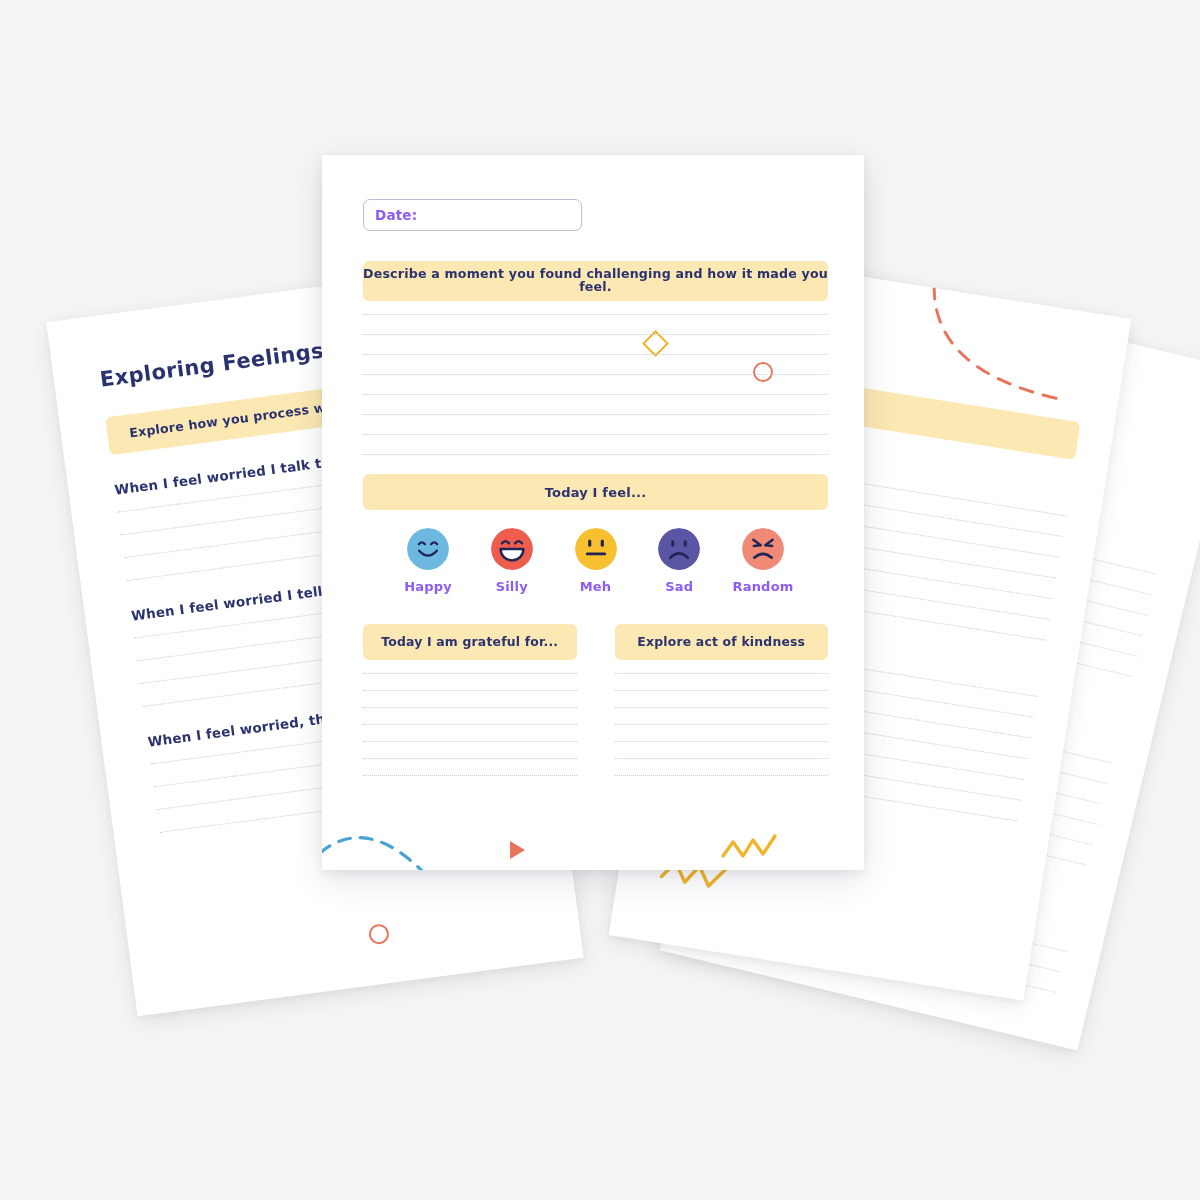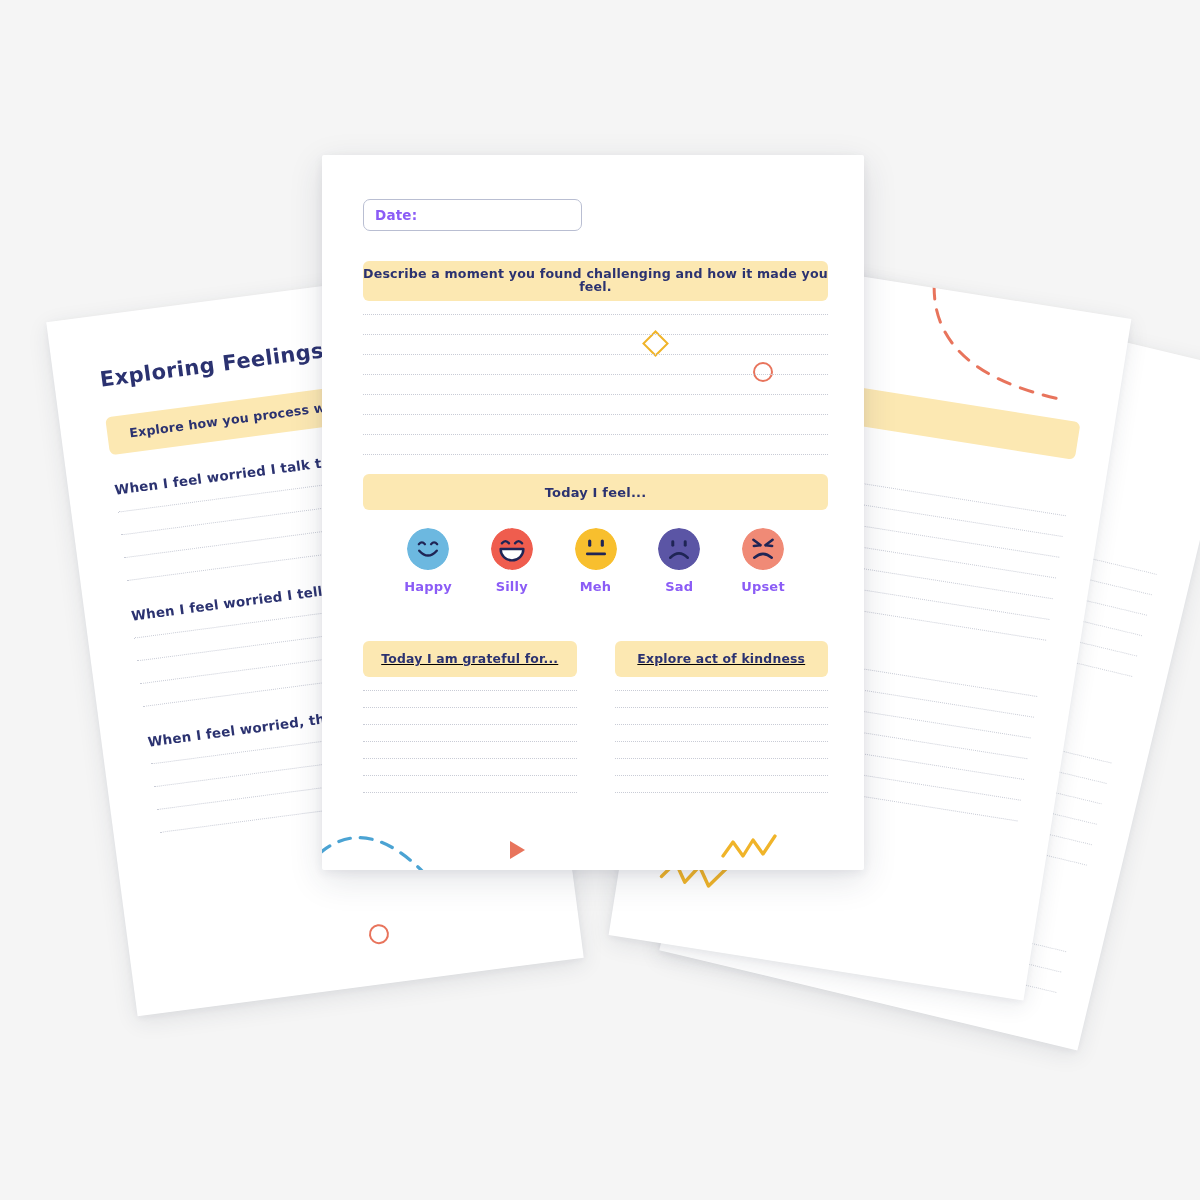--- a/index.html
+++ b/index.html
@@ -160,24 +160,23 @@
     display: block;
   }
   .mood .cap {
     margin-top: 9px;
     font-size: 13px;
     font-weight: 700;
     color: #8b5cf6;
   }
 
   .two-col {
-    margin-top: 47px;
+    margin-top: 30px;
     display: flex;
     gap: 38px;
-    text-decoration: underline;
   }
   .col { flex: 1; }
   .col .band { height: 36px; width: 100%; }
   .col .band .txt { font-size: 12.4px; }
 
   
   .deco { position: absolute; }
 
   .diamond-y {
     width: 15px; height: 15px;
@@ -468,21 +467,21 @@
 
         <div class="mood">
           <svg class="face" viewBox="0 0 48 48">
             <circle cx="24" cy="24" r="24" fill="#f08a76"></circle>
             <path d="M13 13.5 L21 19.5" fill="none" stroke="#1f2555" stroke-width="2.9" stroke-linecap="round"></path>
             <path d="M35 13.5 L27 19.5" fill="none" stroke="#1f2555" stroke-width="2.9" stroke-linecap="round"></path>
             <path d="M13.5 20.5 L21 19.8" fill="none" stroke="#1f2555" stroke-width="2.9" stroke-linecap="round"></path>
             <path d="M34.5 20.5 L27 19.8" fill="none" stroke="#1f2555" stroke-width="2.9" stroke-linecap="round"></path>
             <path d="M14 34 Q24 25 34 34" fill="none" stroke="#1f2555" stroke-width="2.9" stroke-linecap="round"></path>
           </svg>
-          <span class="cap hand">Upset</span>
+          <span class="cap hand">Random</span>
         </div>
 
       </div>
 
       <div class="two-col">
 
         <div class="col">
           <div class="band">
             <span class="txt hand">Today I am grateful for...</span>
           </div>

